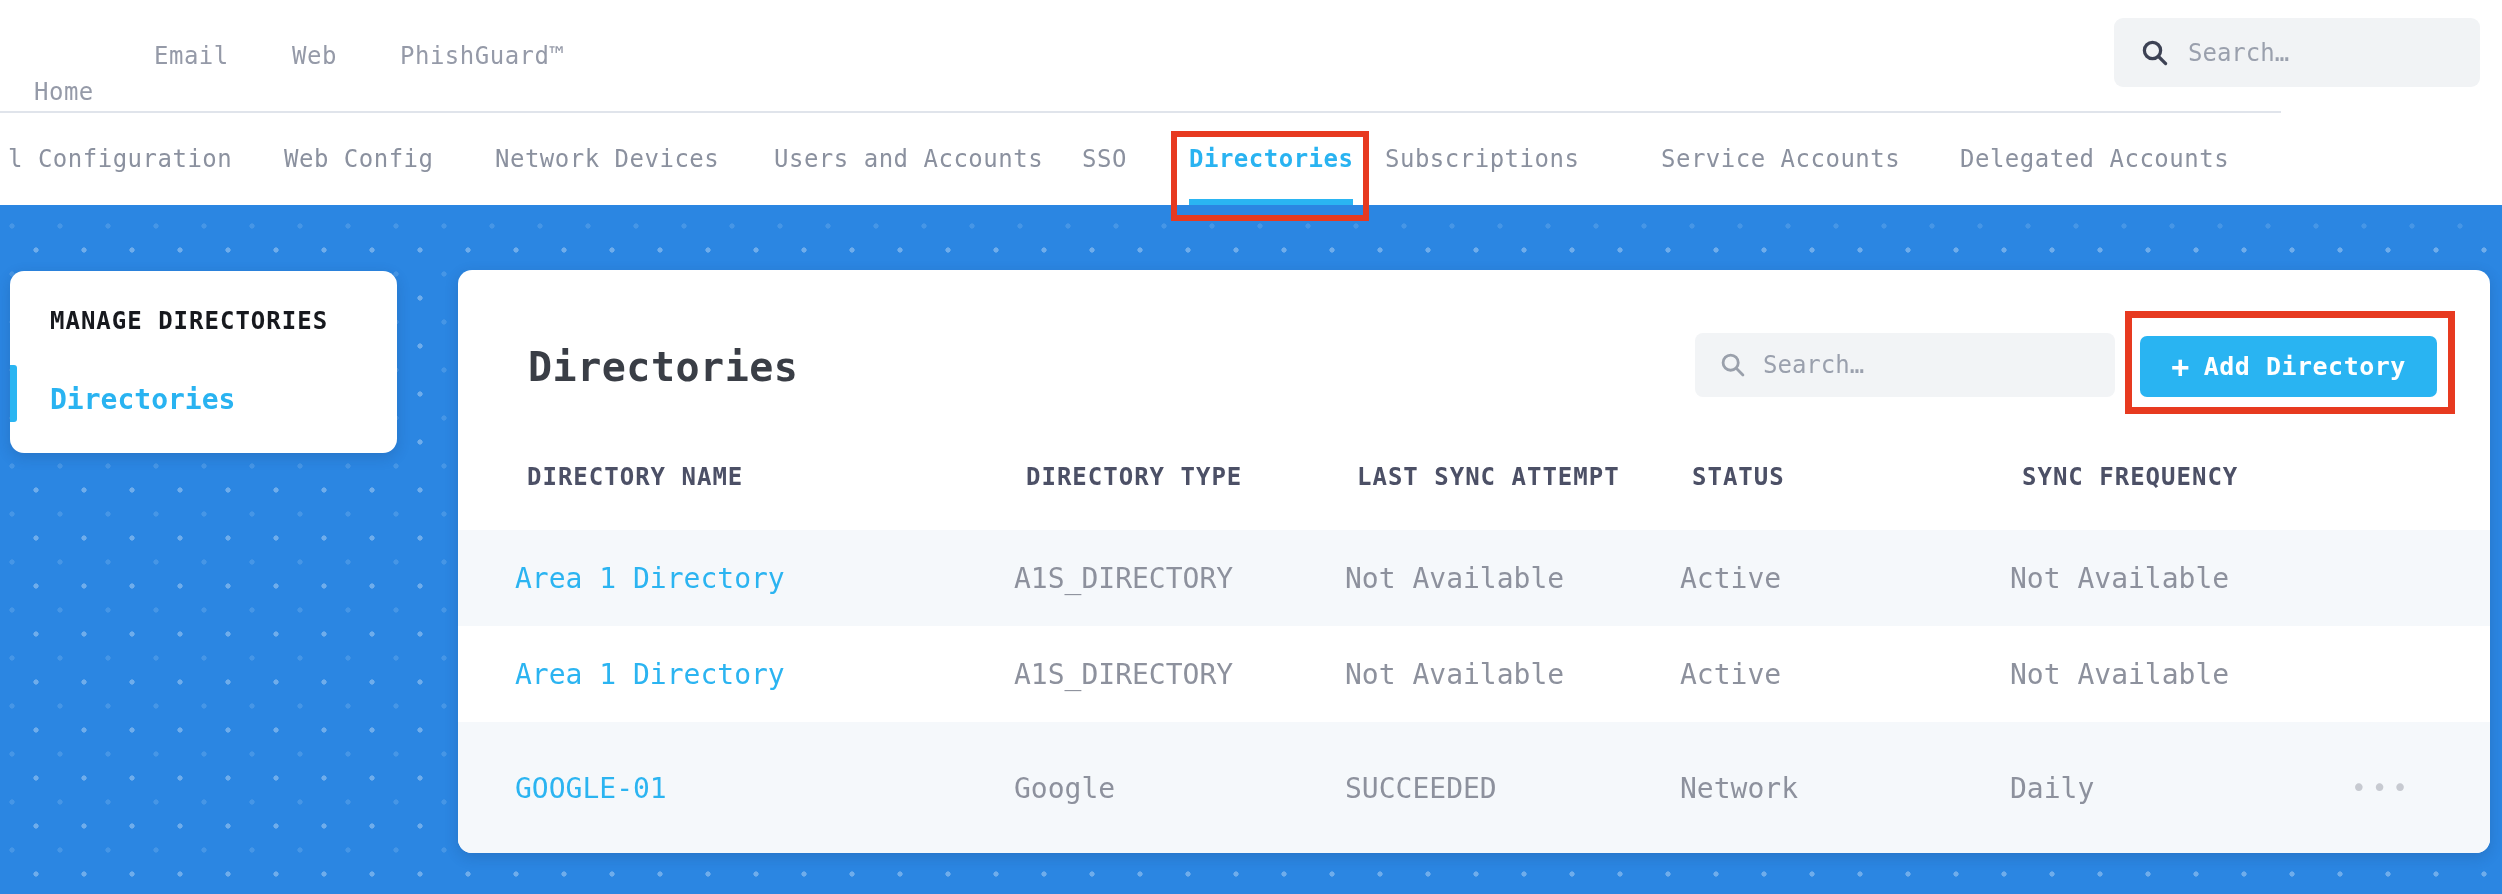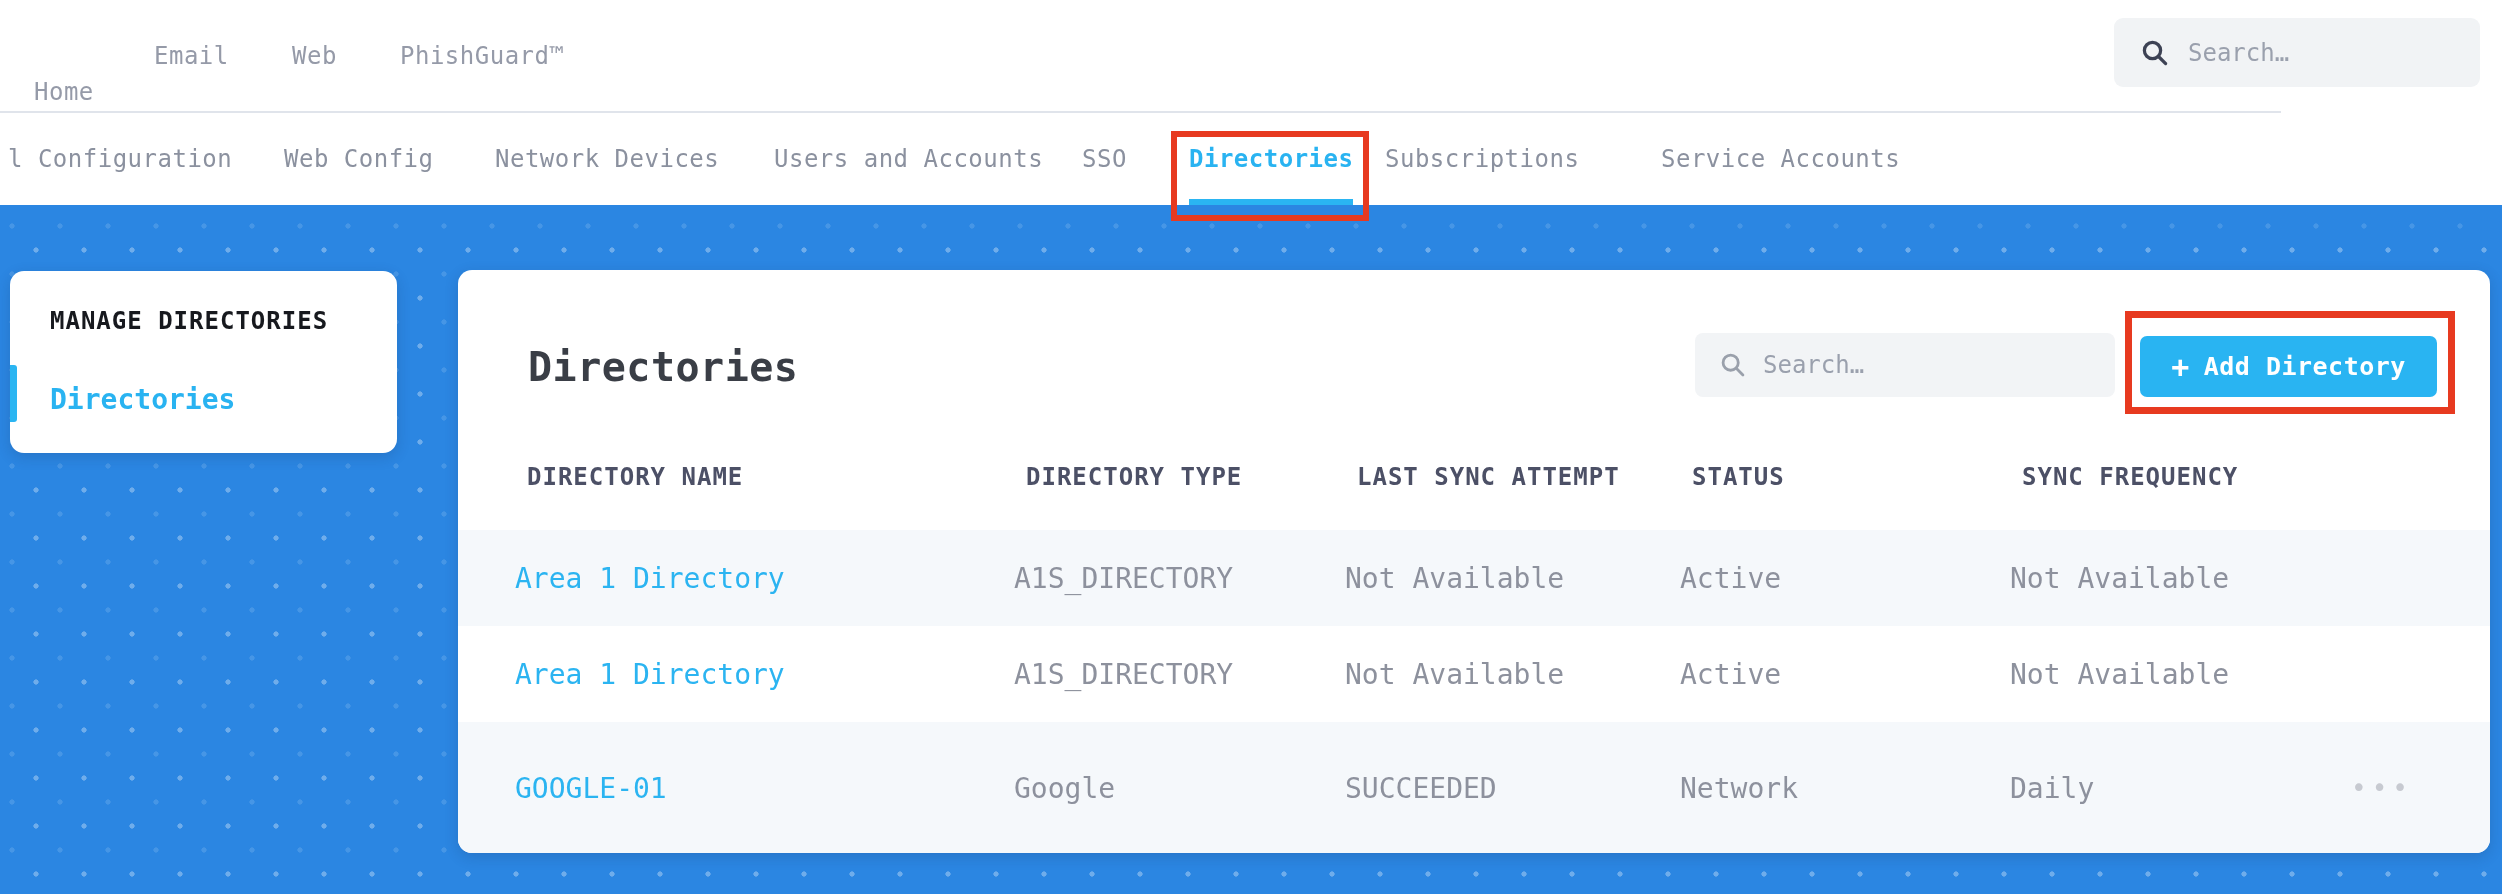--- a/index.html
+++ b/index.html
@@ -202,17 +202,18 @@
 
   <div class="nav2">
     <a class="nav2-item n2-0">l Configuration</a>
     <a class="nav2-item n2-1">Web Config</a>
     <a class="nav2-item n2-2">Network Devices</a>
     <a class="nav2-item n2-3">Users and Accounts</a>
     <a class="nav2-item n2-4">SSO</a>
     <a class="nav2-item n2-5 active">Directories</a>
     <a class="nav2-item n2-6">Subscriptions</a>
     <a class="nav2-item n2-7">Service Accounts</a>
+    <a class="nav2-item n2-8">Delegated Accounts</a>
   </div>
 
   <div class="annot annot-tab"></div>
 
 </div>
 
 </body></html>

